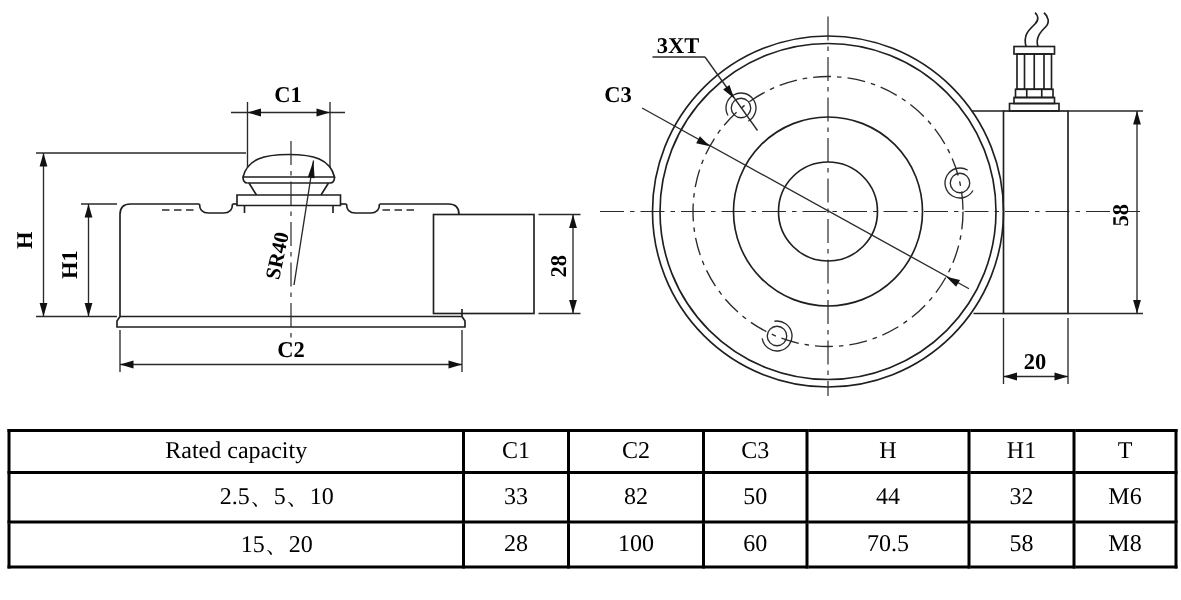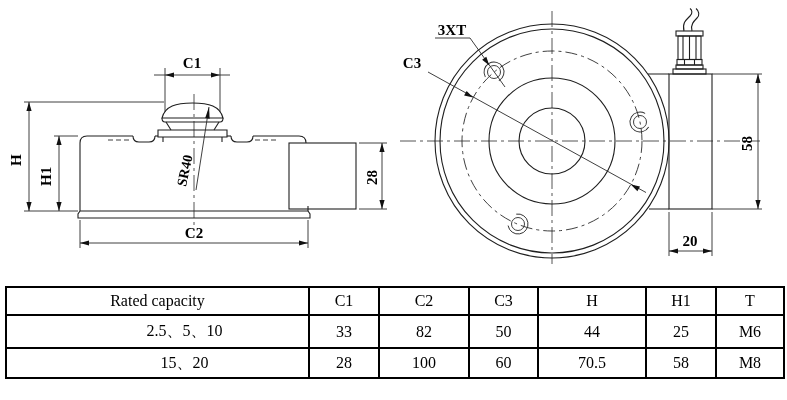--- a/index.html
+++ b/index.html
@@ -204,21 +204,21 @@
       <td>H</td>
       <td>H1</td>
       <td>T</td>
     </tr>
     <tr class="r1">
       <td class="cap">2.5、5、10</td>
       <td>33</td>
       <td>82</td>
       <td>50</td>
       <td>44</td>
-      <td>25</td>
+      <td>32</td>
       <td>M6</td>
     </tr>
     <tr class="r2">
       <td class="cap">15、20</td>
       <td>28</td>
       <td>100</td>
       <td>60</td>
       <td>70.5</td>
       <td>58</td>
       <td>M8</td>

